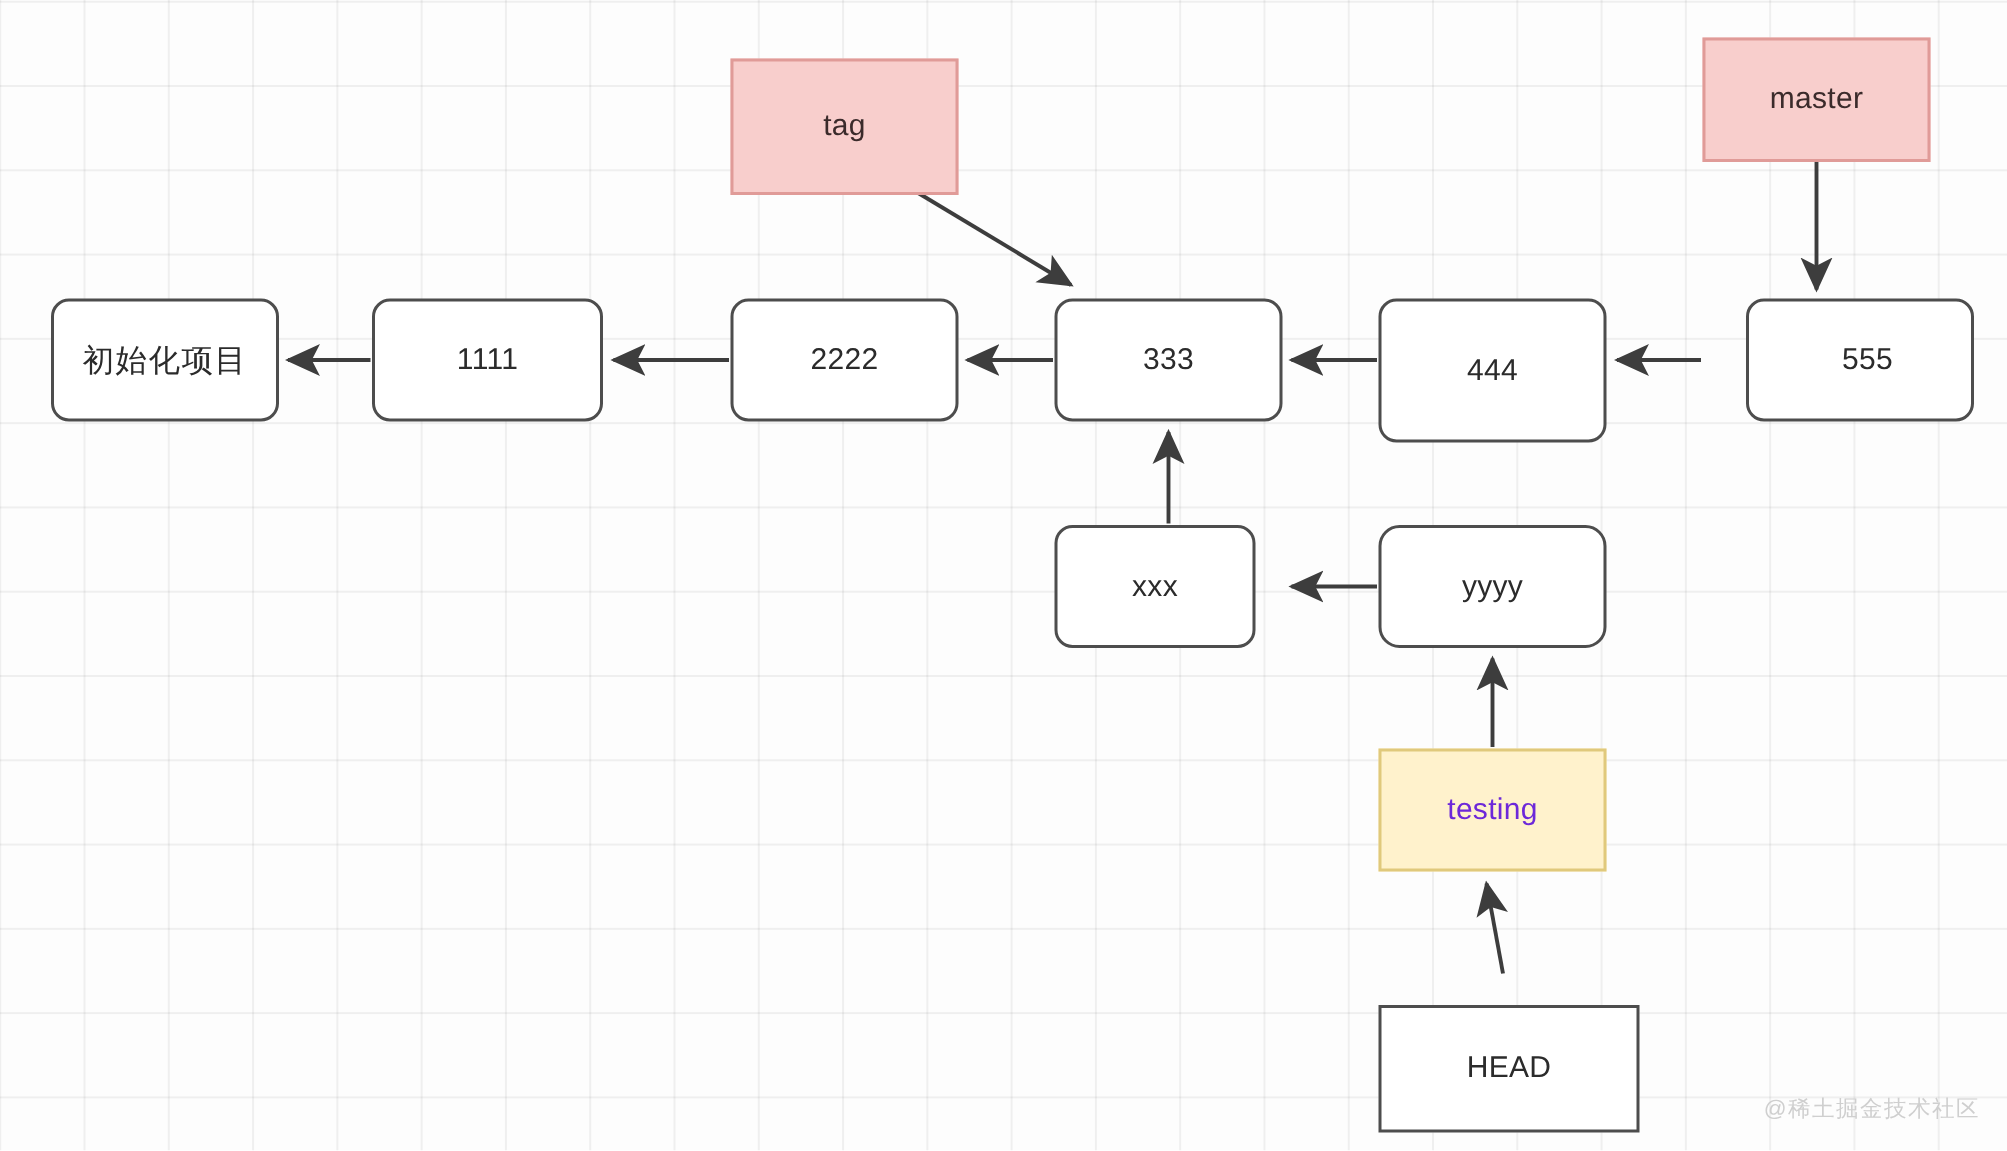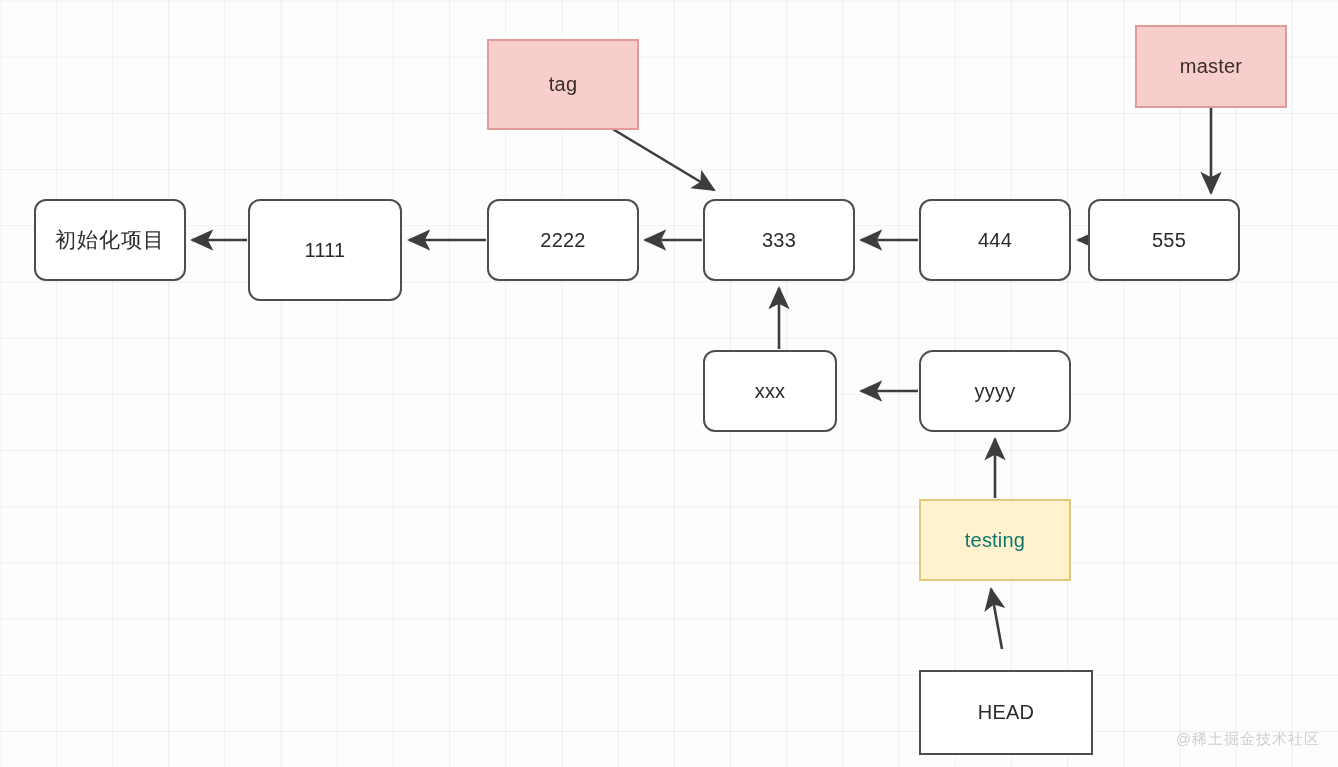--- a/index.html
+++ b/index.html
@@ -45,21 +45,21 @@
   .node.tagbox {
     background: #f8cecc;
     border: 2px solid #e09b98;
     border-radius: 0;
     color: #3b2b2b;
   }
   .node.pointerbox {
     background: #fff2cc;
     border: 2px solid #e0c97c;
     border-radius: 0;
-    color: #0f766e;
+    color: #6d28d9;
   }
   .node.plainbox {
     background: #ffffff;
     border: 2px solid #4d4d4d;
     border-radius: 0;
     margin-top: 20px;
   }
   .node .label {
     pointer-events: none;
     white-space: nowrap;
@@ -108,37 +108,37 @@
 
     <line x1="995" y1="498" x2="995" y2="439" stroke="#3d3d3d" stroke-width="2.6" marker-end="url(#arrowhead)"></line>
 
     <line x1="1002" y1="649" x2="991" y2="589" stroke="#3d3d3d" stroke-width="2.6" marker-end="url(#arrowhead)"></line>
   </svg>
 
   <div class="node commit cjk" style="left:34px; top:199px; width:152px; height:82px;">
     <span class="label">初始化项目</span>
   </div>
 
-  <div class="node commit" style="left:248px; top:199px; width:154px; height:102px;text-align:center;">
+  <div class="node commit" style="left:248px; top:199px; width:154px; height:82px;text-align:center;">
     <span class="label">1111</span>
   </div>
 
   <div class="node commit" style="left:487px; top:199px; width:152px; height:82px;">
     <span class="label">2222</span>
   </div>
 
   <div class="node commit" style="left:703px; top:199px; width:152px; height:82px;">
     <span class="label">333</span>
   </div>
 
-  <div class="node commit" style="left:919px; top:199px; width:152px; height:82px;">
+  <div class="node commit" style="left:919px; top:199px; width:152px; height:96px;">
     <span class="label">444</span>
   </div>
 
-  <div class="node commit" style="left:1088px; top:199px; width:152px; height:82px;padding-left:10px;">
+  <div class="node commit" style="left:1164px; top:199px; width:152px; height:82px;padding-left:10px;">
     <span class="label">555</span>
   </div>
 
   <div class="node commit" style="left:703px; top:350px; width:134px; height:82px;">
     <span class="label">xxx</span>
   </div>
 
   <div class="node commit" style="left:919px; top:350px; width:152px; height:82px;border-radius:14px;">
     <span class="label">yyyy</span>
   </div>

